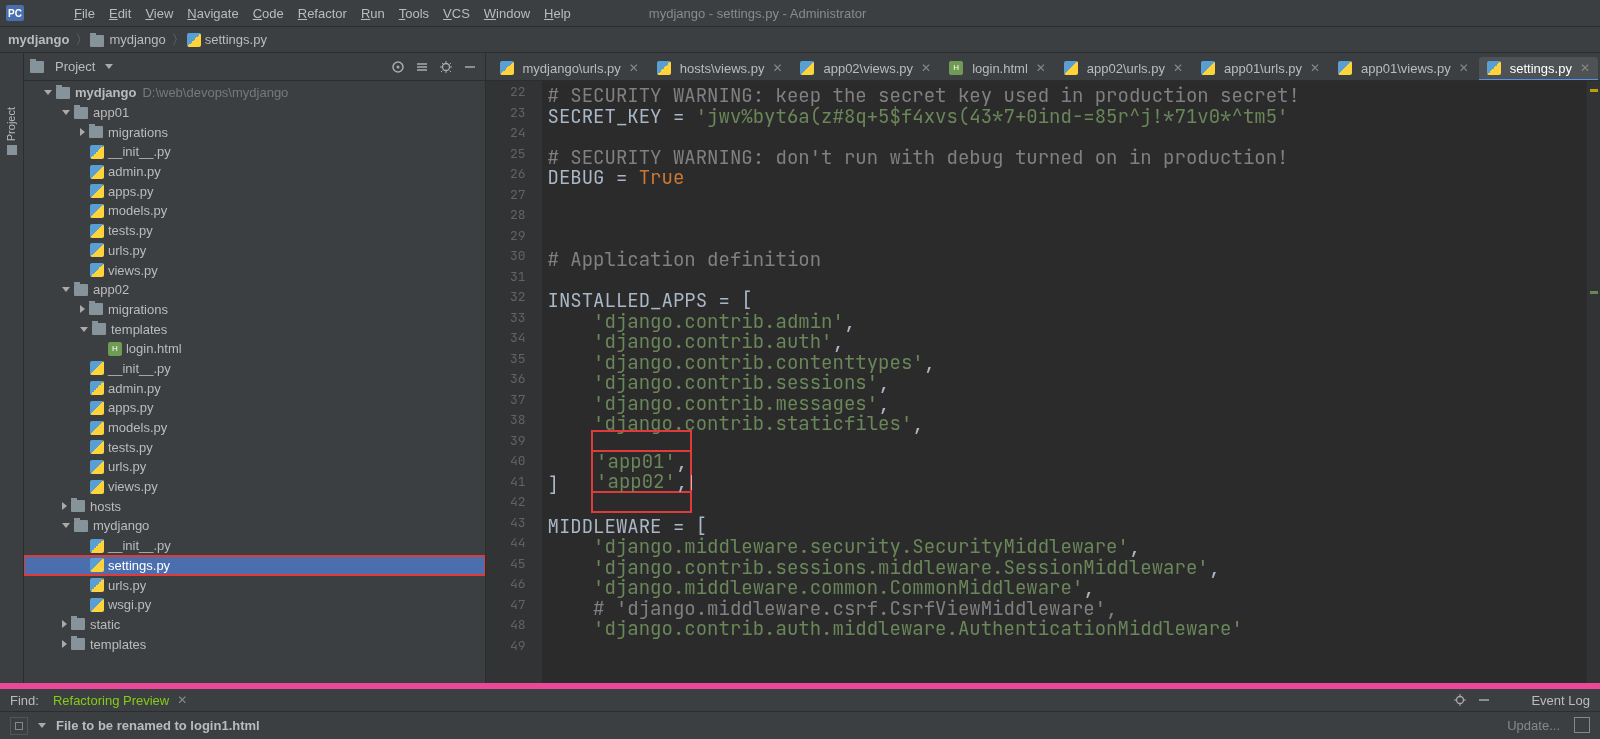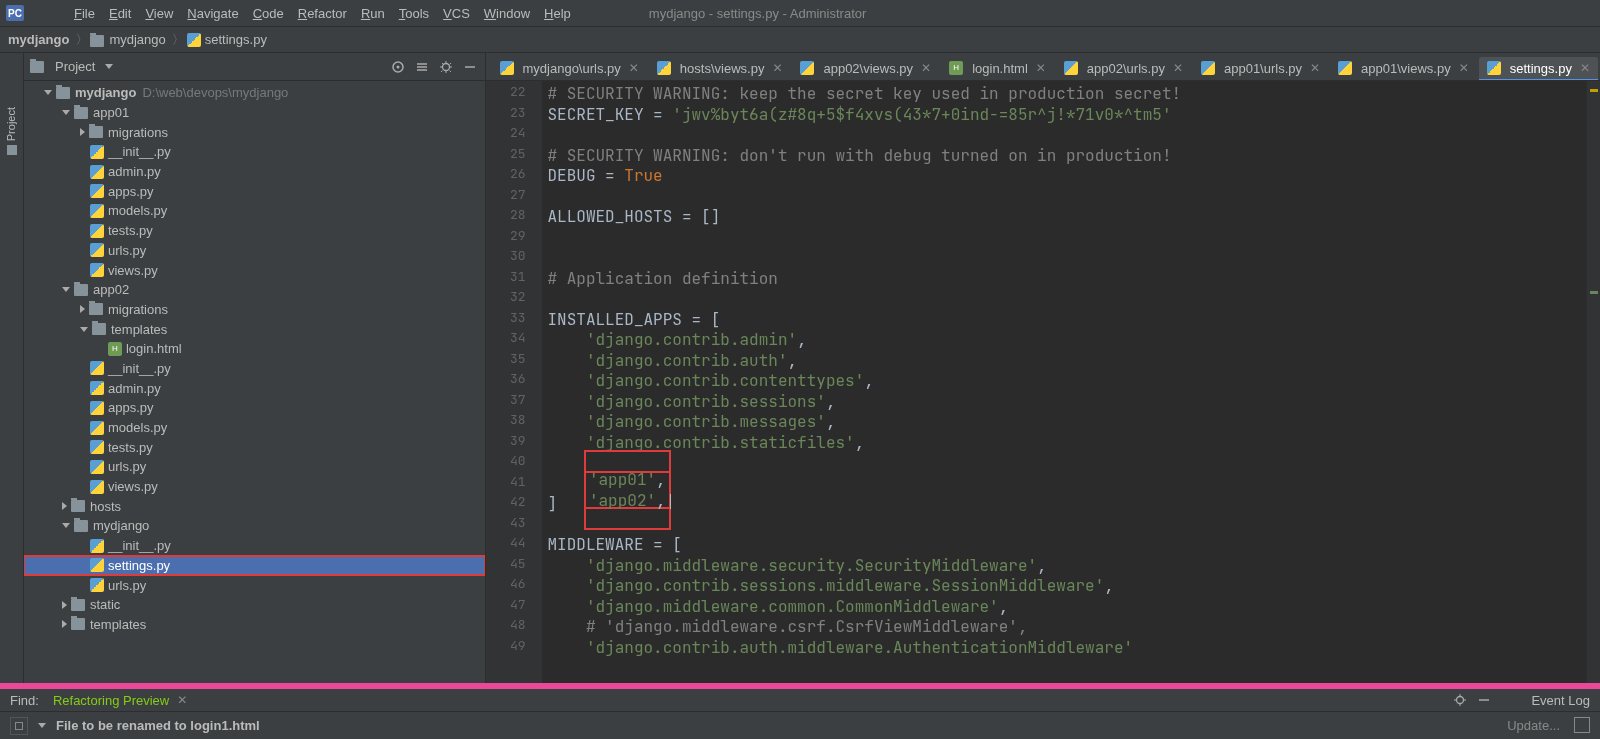--- a/index.html
+++ b/index.html
@@ -38,21 +38,21 @@
   .redbox { outline: 2px solid #e03b3b; outline-offset: -1px; }
 
   .editor-area { flex:1; display:flex; flex-direction:column; background:#2b2b2b; }
   .tabs { height: 28px; background: #3c3f41; display:flex; align-items:flex-end; border-bottom:1px solid #2b2d2f; padding-left:6px; overflow:hidden; }
   .tab { height: 24px; padding: 0 8px; display:flex; align-items:center; gap:5px; color:#bbb; cursor:default; border-top-left-radius:3px;border-top-right-radius:3px; margin-right:2px; }
   .tab .close { color:#888; font-size:12px; margin-left:3px; }
   .tab.active { background:#4e5254; color:#fff; border-bottom:2px solid #5394ec; margin-bottom:-1px; }
   .code-wrap { flex:1; display:flex; position:relative; overflow:hidden; }
   .gutter { width: 56px; background:#313335; color:#606366; font-family: "JetBrains Mono","Consolas",monospace; font-size:13px; padding-top:2px; text-align:right; }
   .gutter div { height:20.5px; padding-right:16px; }
-  .code { flex:1; background:#2b2b2b; font-family: "JetBrains Mono","Consolas",monospace; font-size:16px; padding-top:2px; padding-left:6px; overflow:hidden; letter-spacing:0px; }
+  .code { flex:1; background:#2b2b2b; font-family: "JetBrains Mono","Consolas",monospace; font-size:19px; padding-top:2px; padding-left:6px; overflow:hidden; letter-spacing:0px; }
   .code .line { height:20.5px; white-space:pre; }
   .c-cmt { color:#808080; }
   .c-var { color:#a9b7c6; }
   .c-kw { color:#cc7832; }
   .c-str { color:#6a8759; }
   .c-punc { color:#a9b7c6; }
   .hl-red { display:inline-block; padding:17px 3px; outline: 2px solid #e03b3b; }
   .caretline { display:inline-block;width:1px;height:15px;background:#bbb;vertical-align:middle;margin-left:1px; }
   .right-marker { position:absolute; right:0; top:0; width:14px; height:100%; background:#313335; border-left:1px solid #2b2d2f; }
   .right-marker .stripe { position:absolute; left:3px; width:8px; height:3px; }
@@ -281,20 +281,26 @@
           <span class="py-icon"></span>
           <span style="">settings.py</span>
         </div>
         <div class="node">
           <span class="pad" style="width:56px"></span>
           <span style="width:10px;display:inline-block"></span>
           <span class="py-icon"></span>
           <span style="">urls.py</span>
         </div>
         <div class="node">
+          <span class="pad" style="width:56px"></span>
+          <span style="width:10px;display:inline-block"></span>
+          <span class="py-icon"></span>
+          <span style="">wsgi.py</span>
+        </div>
+        <div class="node">
           <span class="pad" style="width:38px"></span>
           <span class="caret-right"></span>
           <span class="folder-icon"></span>
           <span style="">static</span>
         </div>
         <div class="node">
           <span class="pad" style="width:38px"></span>
           <span class="caret-right"></span>
           <span class="folder-icon"></span>
           <span style="">templates</span>
@@ -376,21 +382,20 @@
           <div>48</div>
           <div>49</div>
         </div>
       <div class="code" id="code">
           <div class="line"><span class="c-cmt"># SECURITY WARNING: keep the secret key used in production secret!</span></div>
           <div class="line"><span class="c-var">SECRET_KEY </span><span class="c-punc">= </span><span class="c-str">'jwv%byt6a(z#8q+5$f4xvs(43*7+0ind-=85r^j!*71v0*^tm5'</span></div>
           <div class="line">&nbsp;</div>
           <div class="line"><span class="c-cmt"># SECURITY WARNING: don't run with debug turned on in production!</span></div>
           <div class="line"><span class="c-var">DEBUG </span><span class="c-punc">= </span><span class="c-kw">True</span></div>
           <div class="line">&nbsp;</div>
-          <div class="line"><span class="c-var">ALLOWED_HOSTS </span><span class="c-punc">= []</span></div>
           <div class="line">&nbsp;</div>
           <div class="line">&nbsp;</div>
           <div class="line"><span class="c-cmt"># Application definition</span></div>
           <div class="line">&nbsp;</div>
           <div class="line"><span class="c-var">INSTALLED_APPS </span><span class="c-punc">= [</span></div>
           <div class="line">    <span class="c-str">'django.contrib.admin'</span><span class="c-punc">,</span></div>
           <div class="line">    <span class="c-str">'django.contrib.auth'</span><span class="c-punc">,</span></div>
           <div class="line">    <span class="c-str">'django.contrib.contenttypes'</span><span class="c-punc">,</span></div>
           <div class="line">    <span class="c-str">'django.contrib.sessions'</span><span class="c-punc">,</span></div>
           <div class="line">    <span class="c-str">'django.contrib.messages'</span><span class="c-punc">,</span></div>

